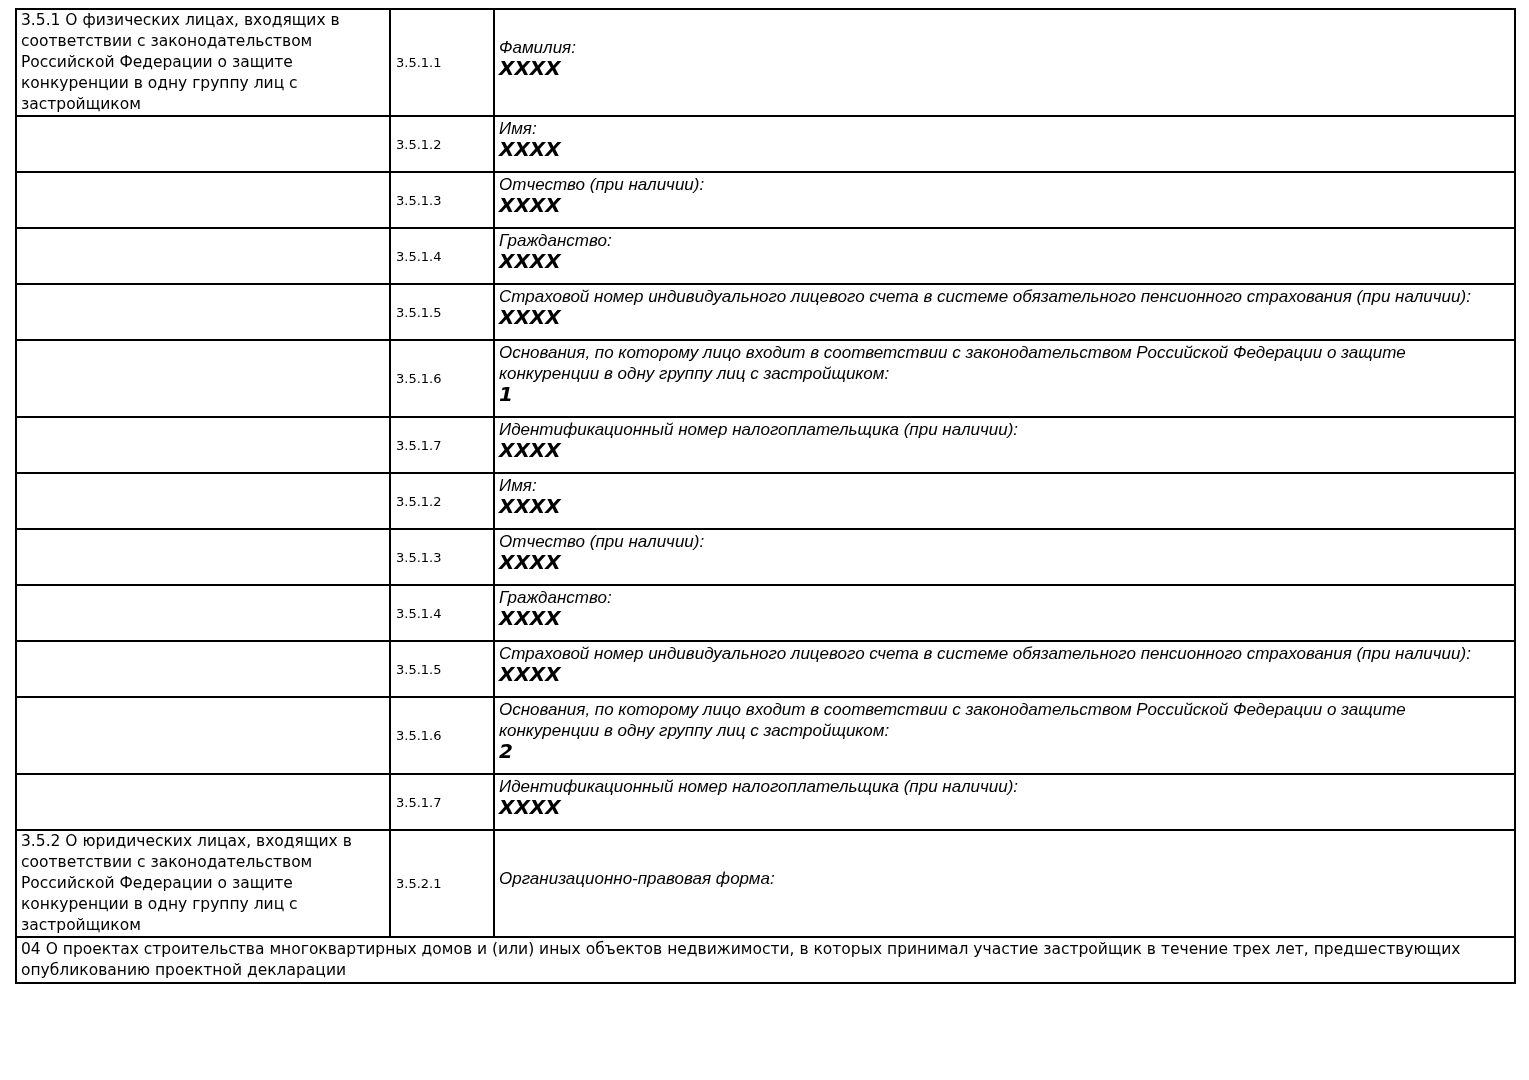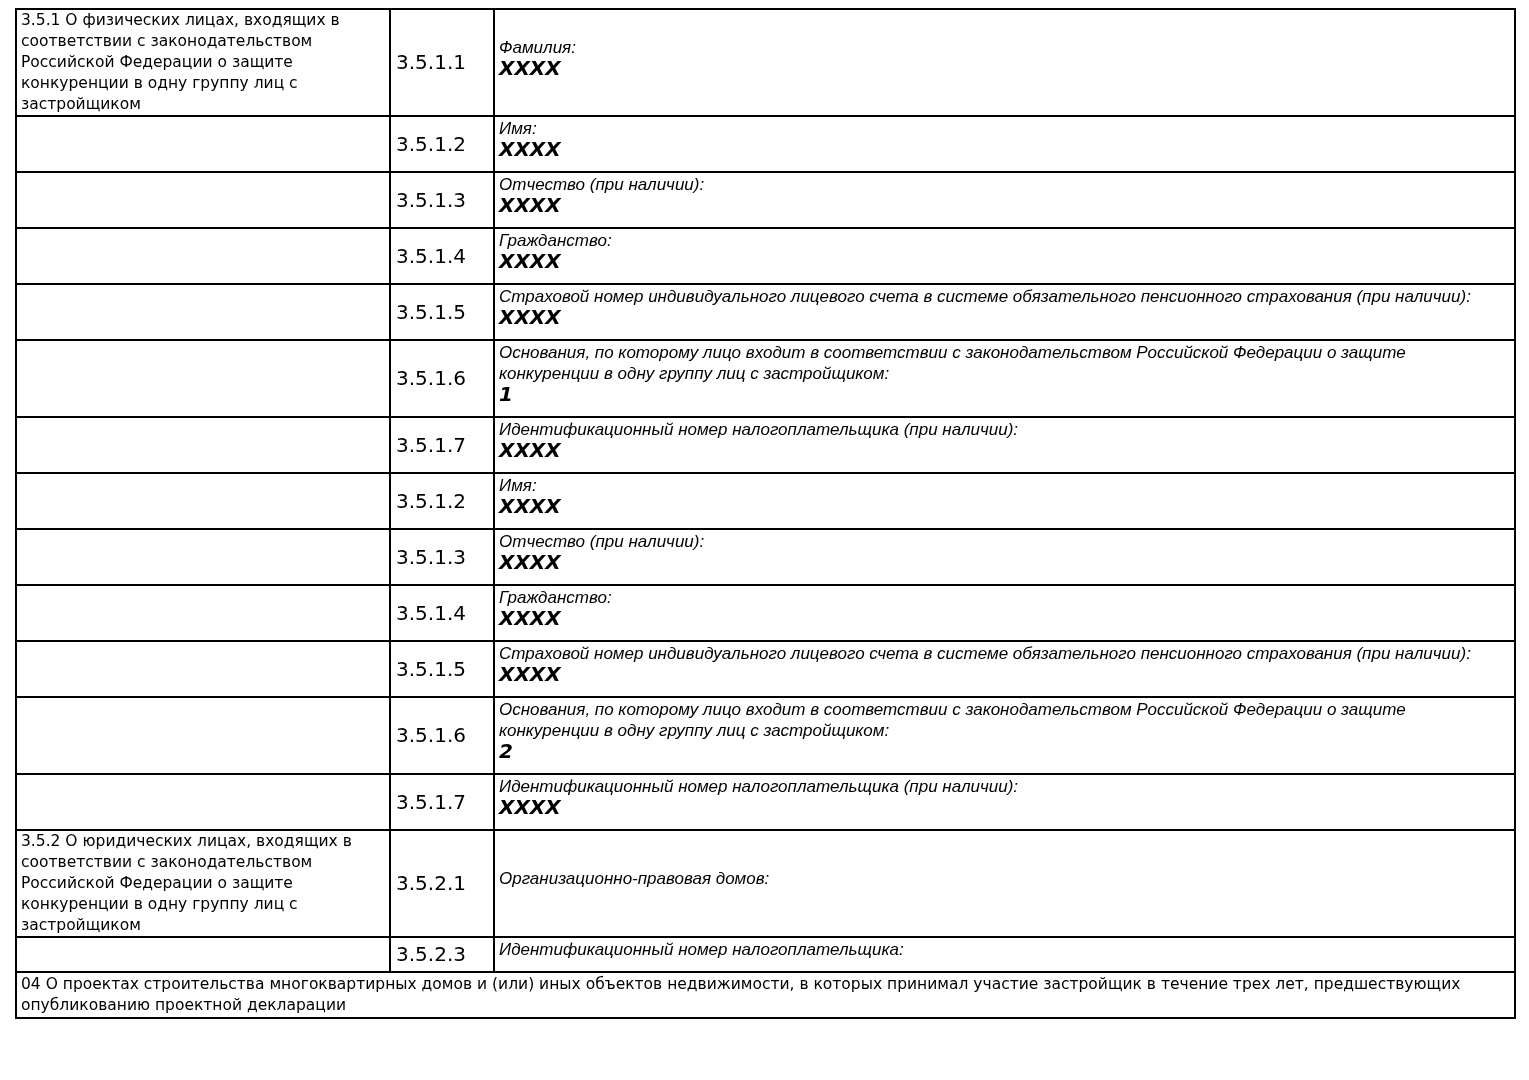--- a/index.html
+++ b/index.html
@@ -34,21 +34,21 @@
   td.desc {
     font-family: "DejaVu Sans", sans-serif;
     font-size: 15.5px;
     line-height: 21px;
     vertical-align: top;
     padding: 0 3px 0 4px;
     white-space: pre-line;
   }
   td.code {
     font-family: "DejaVu Sans", sans-serif;
-    font-size: 20px;
+    font-size: 13px;
     line-height: 21px;
     vertical-align: middle;
     padding: 0 2px 0 5px;
   }
   td.content {
     vertical-align: middle;
     padding: 1px 4px 11px 4px;
     font-style: italic;
   }
   .label {
@@ -193,28 +193,21 @@
         </td>
       </tr>
       <tr>
         <td class="desc">3.5.2 О юридических лицах, входящих в
 соответствии с законодательством
 Российской Федерации о защите
 конкуренции в одну группу лиц с
 застройщиком</td>
         <td class="code">3.5.2.1</td>
         <td class="content">
-          <div class="label">Организационно-правовая домов:</div>
-        </td>
-      </tr>
-      <tr>
-        <td class="desc"></td>
-        <td class="code">3.5.2.3</td>
-        <td class="content">
-          <div class="label">Идентификационный номер налогоплательщика:</div>
+          <div class="label">Организационно-правовая форма:</div>
         </td>
       </tr>
       <tr>
         <td class="footer-cell" colspan="3">04 О проектах строительства многоквартирных домов и (или) иных объектов недвижимости, в которых принимал участие застройщик в течение трех лет, предшествующих
 опубликованию проектной декларации</td>
       </tr>
     </tbody>
 </table>
 
 </body></html>

